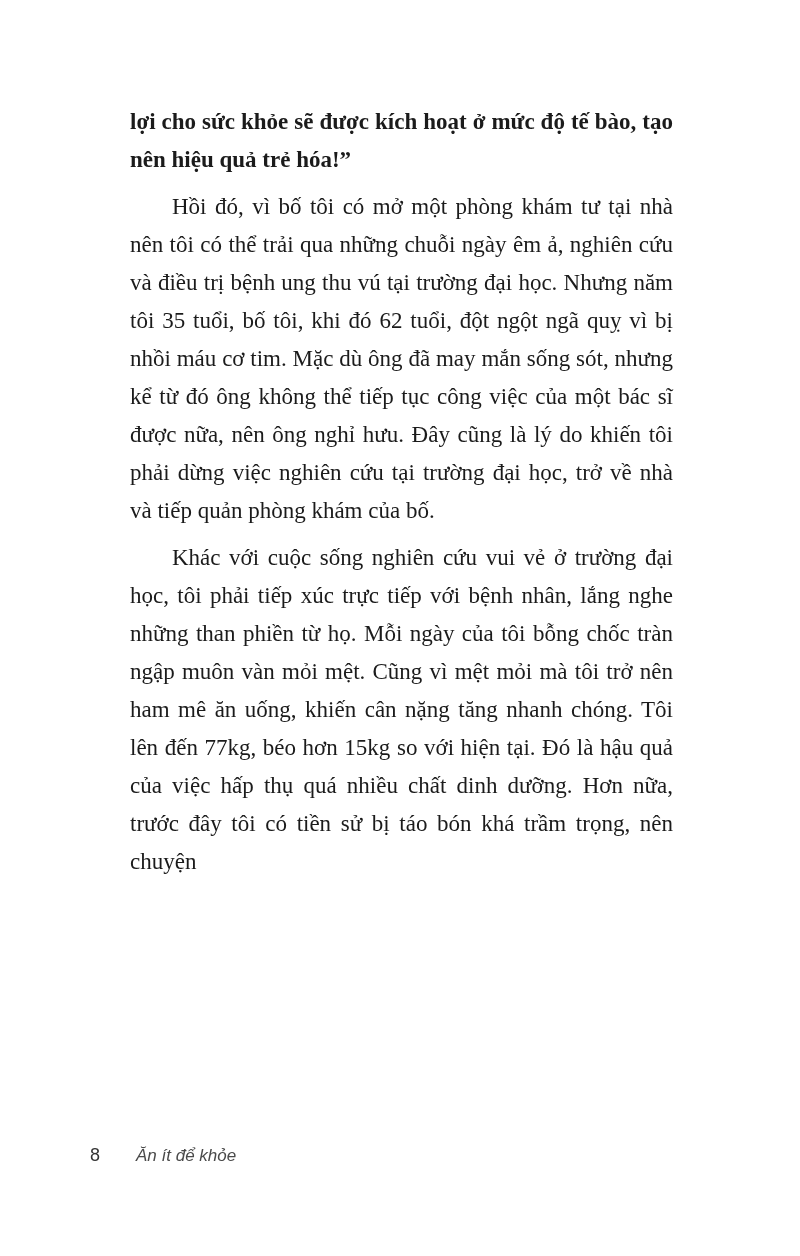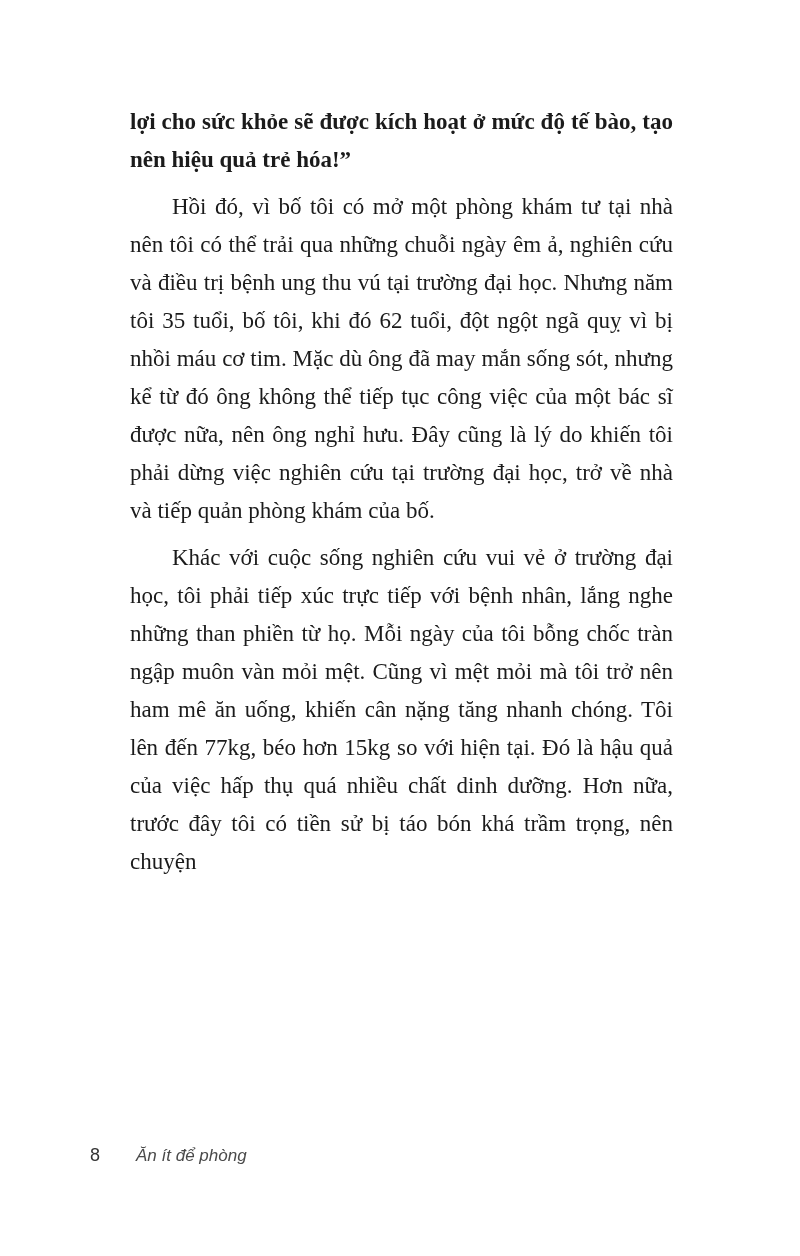--- a/index.html
+++ b/index.html
@@ -60,15 +60,15 @@
 
 <div class="page">
   <div class="content">
     <p class="lead">lợi cho sức khỏe sẽ được kích hoạt ở mức độ tế bào, tạo nên hiệu quả trẻ hóa!”</p>
     <p class="body-para">Hồi đó, vì bố tôi có mở một phòng khám tư tại nhà nên tôi có thể trải qua những chuỗi ngày êm ả, nghiên cứu và điều trị bệnh ung thu vú tại trường đại học. Nhưng năm tôi 35 tuổi, bố tôi, khi đó 62 tuổi, đột ngột ngã quỵ vì bị nhồi máu cơ tim. Mặc dù ông đã may mắn sống sót, nhưng kể từ đó ông không thể tiếp tục công việc của một bác sĩ được nữa, nên ông nghỉ hưu. Đây cũng là lý do khiến tôi phải dừng việc nghiên cứu tại trường đại học, trở về nhà và tiếp quản phòng khám của bố.</p>
     <p class="body-para">Khác với cuộc sống nghiên cứu vui vẻ ở trường đại học, tôi phải tiếp xúc trực tiếp với bệnh nhân, lắng nghe những than phiền từ họ. Mỗi ngày của tôi bỗng chốc tràn ngập muôn vàn mỏi mệt. Cũng vì mệt mỏi mà tôi trở nên ham mê ăn uống, khiến cân nặng tăng nhanh chóng. Tôi lên đến 77kg, béo hơn 15kg so với hiện tại. Đó là hậu quả của việc hấp thụ quá nhiều chất dinh dưỡng. Hơn nữa, trước đây tôi có tiền sử bị táo bón khá trầm trọng, nên chuyện</p>
   </div>
 
   <div class="footer">
     <span class="page-number">8</span>
-    <span class="running-title">Ăn ít để phòng</span>
+    <span class="running-title">Ăn ít để khỏe</span>
   </div>
 </div>
 
 </body></html>

